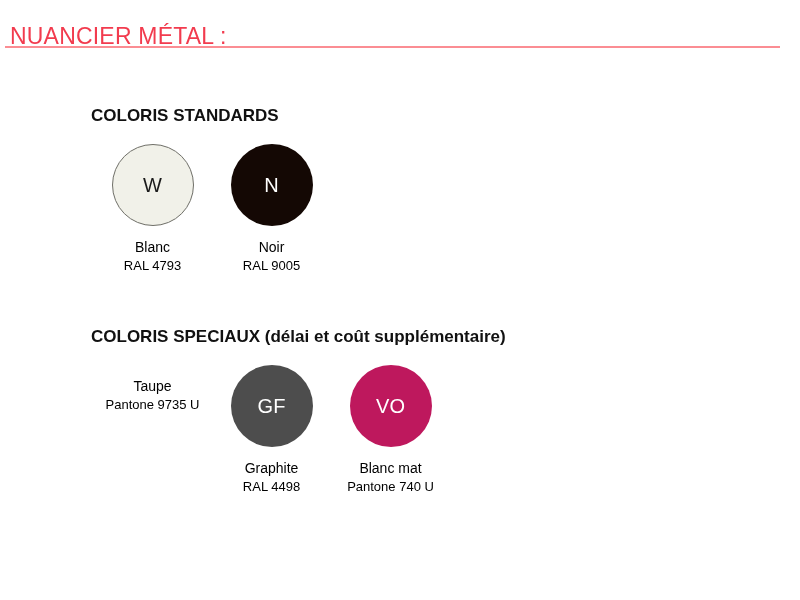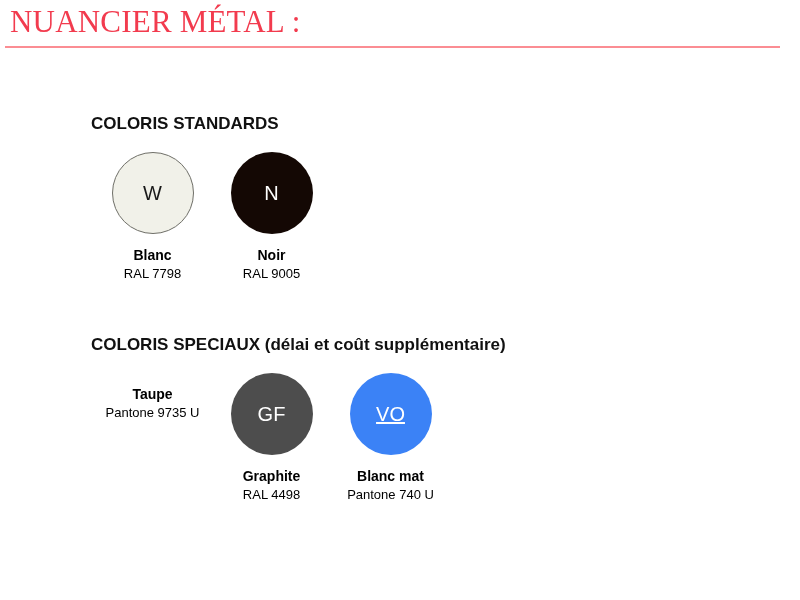--- a/index.html
+++ b/index.html
@@ -22,45 +22,43 @@
     position: absolute;
     left: 0;
     top: 0;
     width: 800px;
     height: 50px;
   }
 
   .page-title {
     position: absolute;
     left: 10px;
-    top: 5px;
-    font-size: 31px;
+    top: 19px;
+    font-size: 23px;
     font-weight: 400;
     letter-spacing: 0.2px;
     color: #f23b4e;
     white-space: nowrap;
     line-height: 34px;
-    font-family: Liberation Serif, serif;
   }
 
   .title-rule {
     position: absolute;
     left: 5px;
     top: 46px;
     width: 775px;
     height: 2px;
     background: #fb8d93;
   }
 
   
   .section {
     position: absolute;
     left: 0;
     width: 736px;
-    margin-top: 8px;
   }
 
   #section-standards { top: 105px; }
   #section-speciaux  { top: 326px; }
 
   .section-heading {
     margin-left: 91px;
     font-size: 17px;
     font-weight: bold;
     color: #111111;
@@ -101,21 +99,21 @@
     border: 1px solid #6f6f68;
     width: 82px;
     height: 82px;
   }
 
   .swatch-code-letter { display: block; }
 
   .swatch-name {
     margin-top: 13px;
     font-size: 14px;
-    font-weight: 700;
+    font-weight: 400;
     color: #000000;
     line-height: 17px;
     text-align: center;
     white-space: nowrap;
   }
 
   .swatch-ref {
     margin-top: 2px;
     font-size: 13px;
     font-weight: 400;
@@ -134,21 +132,21 @@
 </div>
 
 <div class="section" id="section-standards">
   <div class="section-heading">COLORIS STANDARDS</div>
   <div class="swatch-row" id="row-standards">
       <div class="swatch">
         <div class="swatch-disc bordered" style="background: rgb(241, 241, 233); color: rgb(26, 26, 26); border-color: rgb(111, 111, 104);">
           <span class="swatch-code-letter">W</span>
         </div>
         <div class="swatch-name">Blanc</div>
-        <div class="swatch-ref">RAL 7798</div>
+        <div class="swatch-ref">RAL 4793</div>
       </div>
       <div class="swatch">
         <div class="swatch-disc" style="background: rgb(20, 8, 4); color: rgb(255, 255, 255);">
           <span class="swatch-code-letter">N</span>
         </div>
         <div class="swatch-name">Noir</div>
         <div class="swatch-ref">RAL 9005</div>
       </div>
     </div>
 </div>
@@ -161,20 +159,20 @@
         <div class="swatch-ref">Pantone 9735 U</div>
       </div>
       <div class="swatch">
         <div class="swatch-disc" style="background: rgb(77, 77, 77); color: rgb(255, 255, 255); align-items: center;">
           <span class="swatch-code-letter">GF</span>
         </div>
         <div class="swatch-name">Graphite</div>
         <div class="swatch-ref">RAL 4498</div>
       </div>
       <div class="swatch">
-        <div class="swatch-disc" style="background: #3b82f6; color: rgb(255, 255, 255); text-decoration: underline;">
+        <div class="swatch-disc" style="background: #be185d; color: rgb(255, 255, 255);">
           <span class="swatch-code-letter">VO</span>
         </div>
         <div class="swatch-name">Blanc mat</div>
         <div class="swatch-ref">Pantone 740 U</div>
       </div>
     </div>
 </div>
 
 </body></html>

